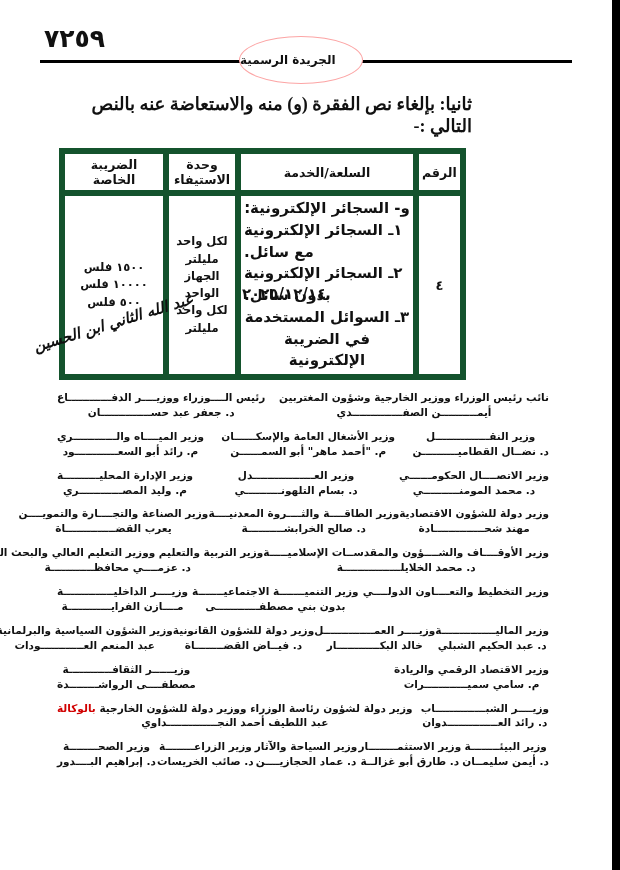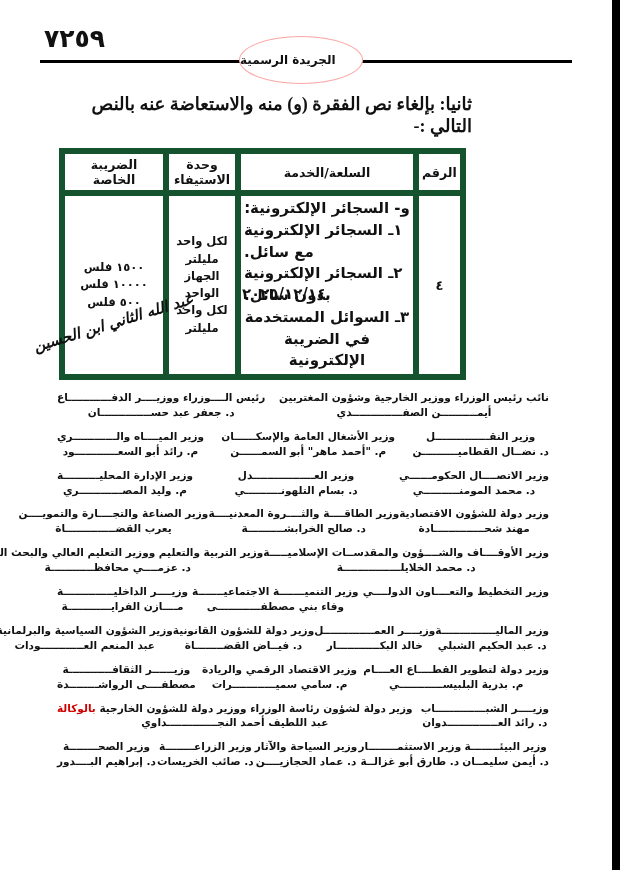--- a/index.html
+++ b/index.html
@@ -184,21 +184,21 @@
         <span class="m-name">د. عزمــــي محافظــــــــــــة</span>
       </div>
     </div>
 
     <div class="m-row">
       <div class="m-entry">
         <span class="m-title">وزير التخطيط والتعــــاون الدولــــي</span>
       </div>
       <div class="m-entry">
         <span class="m-title">وزير التنميـــــــة الاجتماعيـــــــة</span>
-        <span class="m-name">وفاء بني مصطفــــــــــــى</span>
+        <span class="m-name">بدون بني مصطفــــــــــــى</span>
       </div>
       <div class="m-entry">
         <span class="m-title">وزيــــر الداخليــــــــــــــة</span>
         <span class="m-name">مــــازن الفرايــــــــــــة</span>
       </div>
     </div>
 
     <div class="m-row">
       <div class="m-entry">
         <span class="m-title">وزير الماليـــــــــــــــة</span>
@@ -213,24 +213,20 @@
         <span class="m-name">د. فيــاض القضــــــــاة</span>
       </div>
       <div class="m-entry">
         <span class="m-title">وزير الشؤون السياسية والبرلمانية</span>
         <span class="m-name">عبد المنعم العــــــــــــودات</span>
       </div>
     </div>
 
     <div class="m-row">
       <div class="m-entry">
-        <span class="m-title">وزير دولة لتطوير القطــــاع العــــام</span>
-        <span class="m-name">م. بدرية البلبيســــــــــــي</span>
-      </div>
-      <div class="m-entry">
         <span class="m-title">وزير الاقتصاد الرقمي والريادة</span>
         <span class="m-name">م. سامي سميــــــــــــرات</span>
       </div>
       <div class="m-entry">
         <span class="m-title">وزيــــــر الثقافــــــــــــة</span>
         <span class="m-name">مصطفــــى الرواشــــــــدة</span>
       </div>
     </div>
 
     <div class="m-row">

